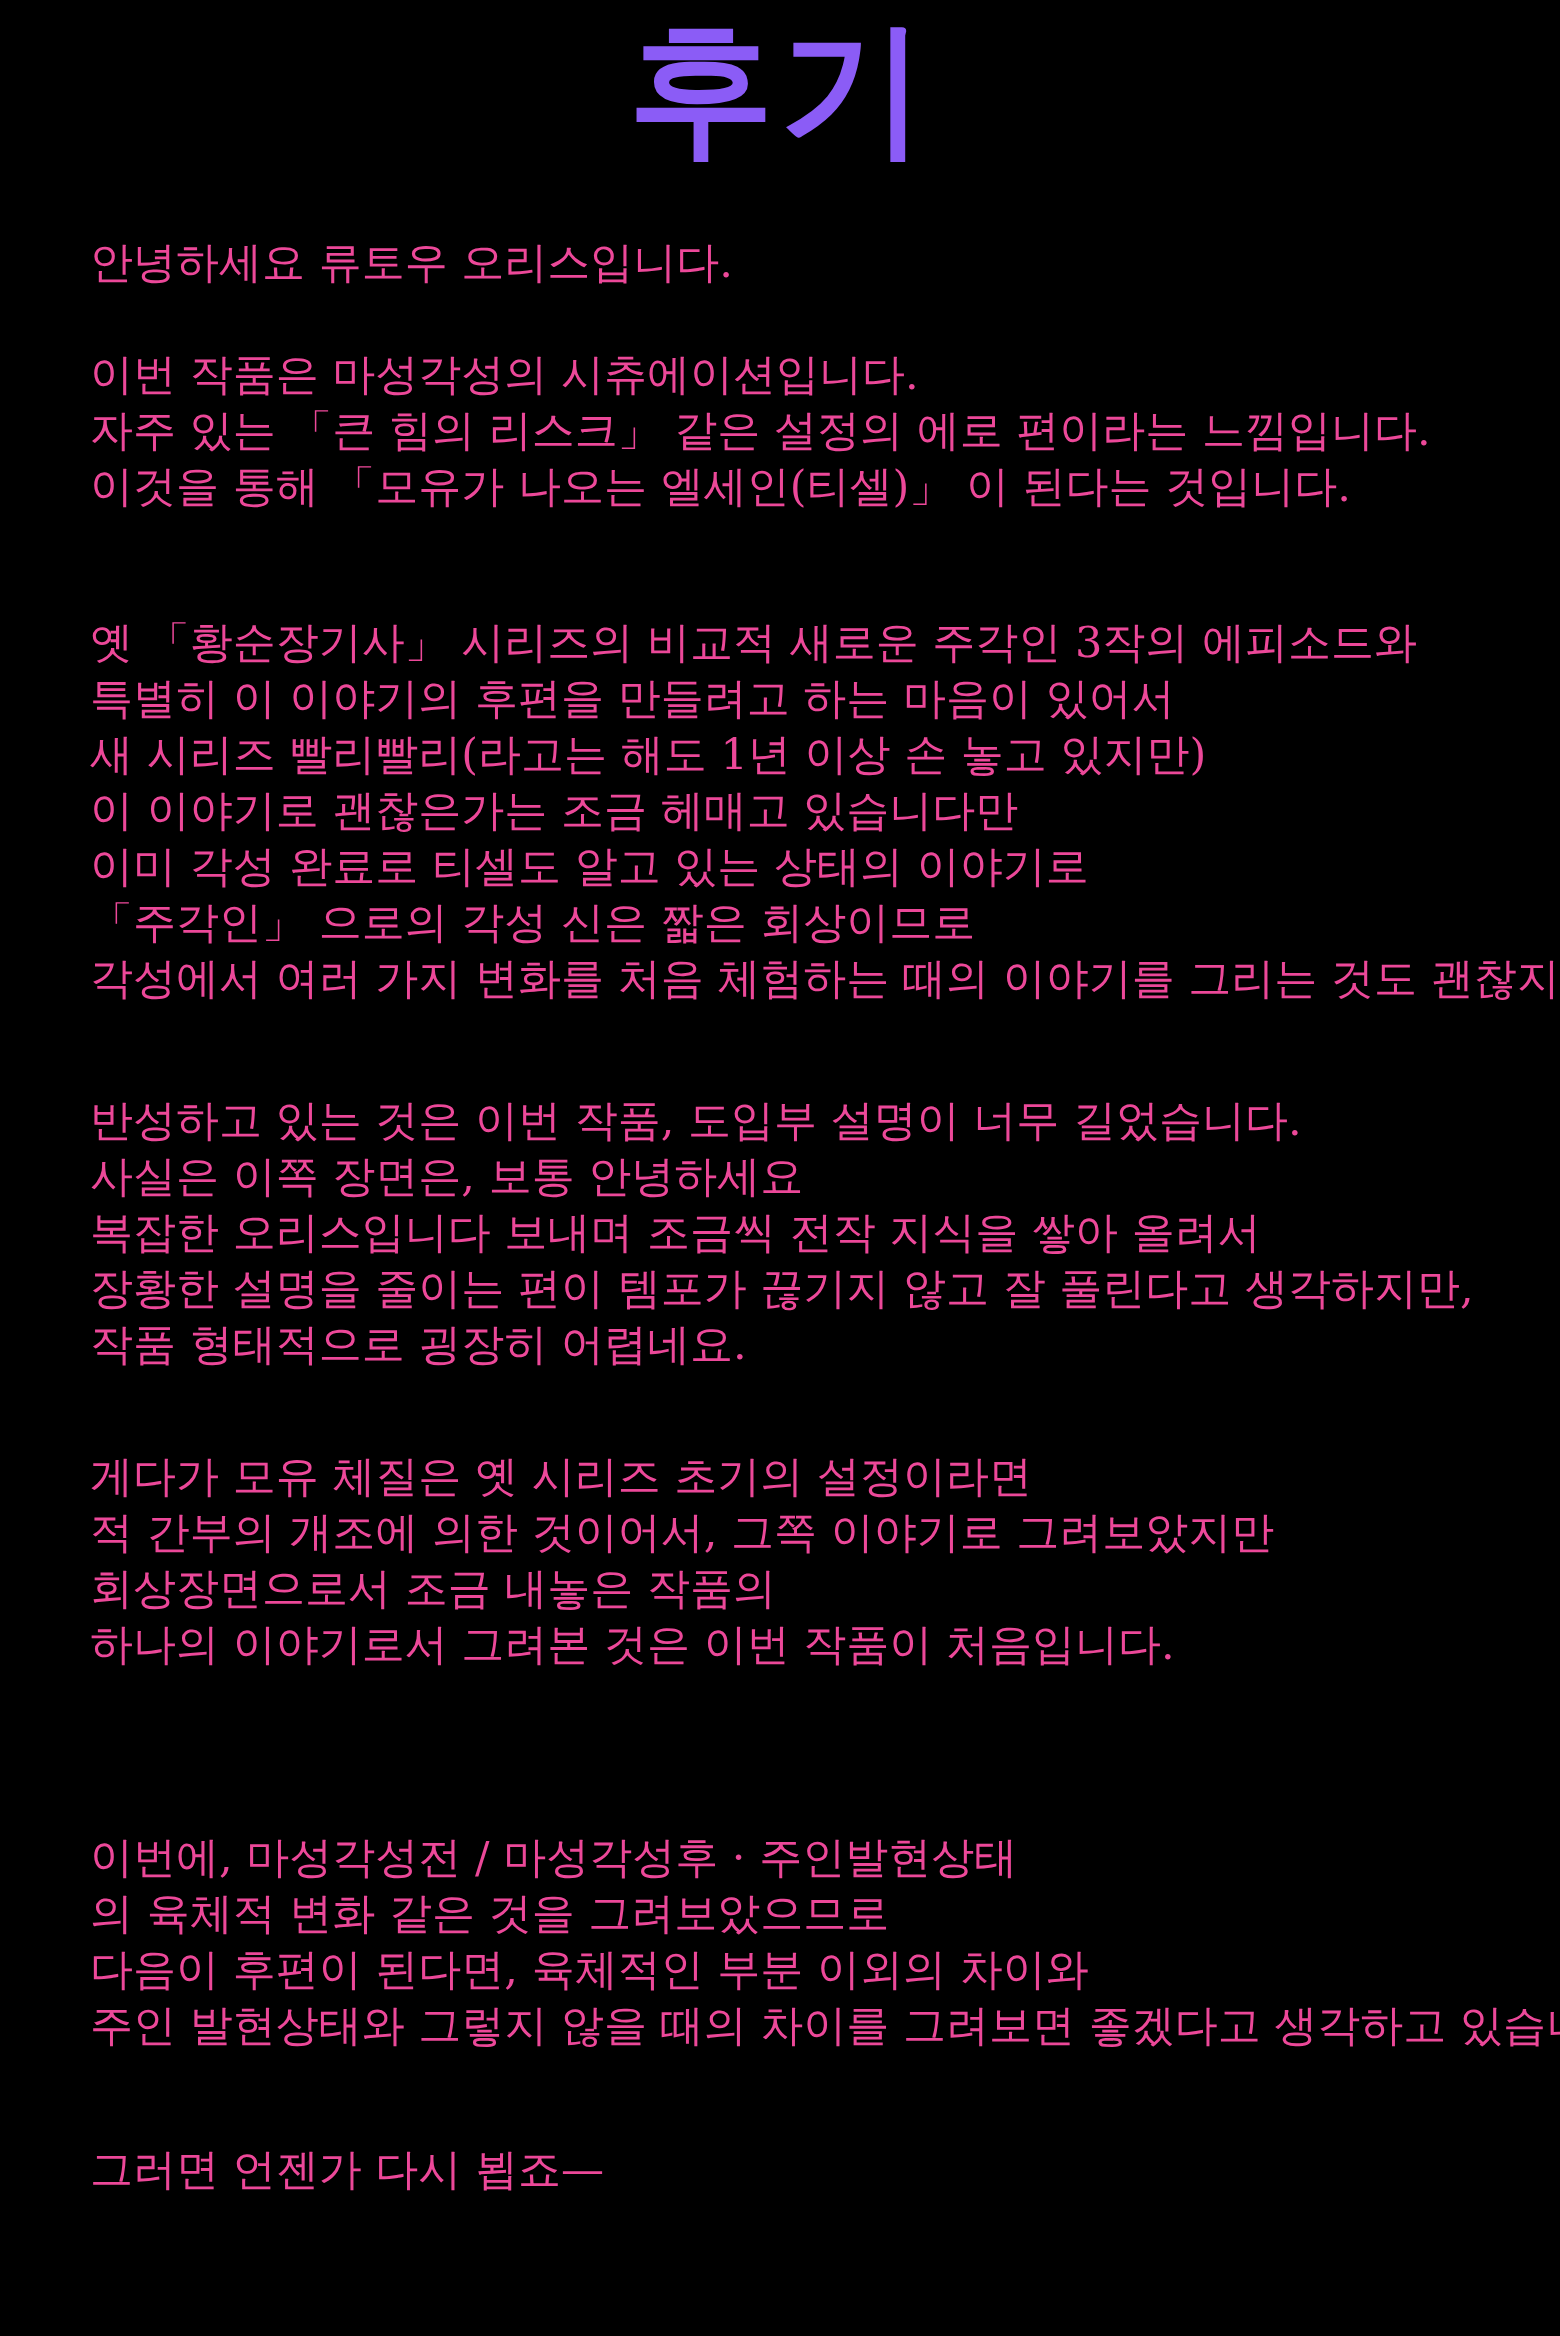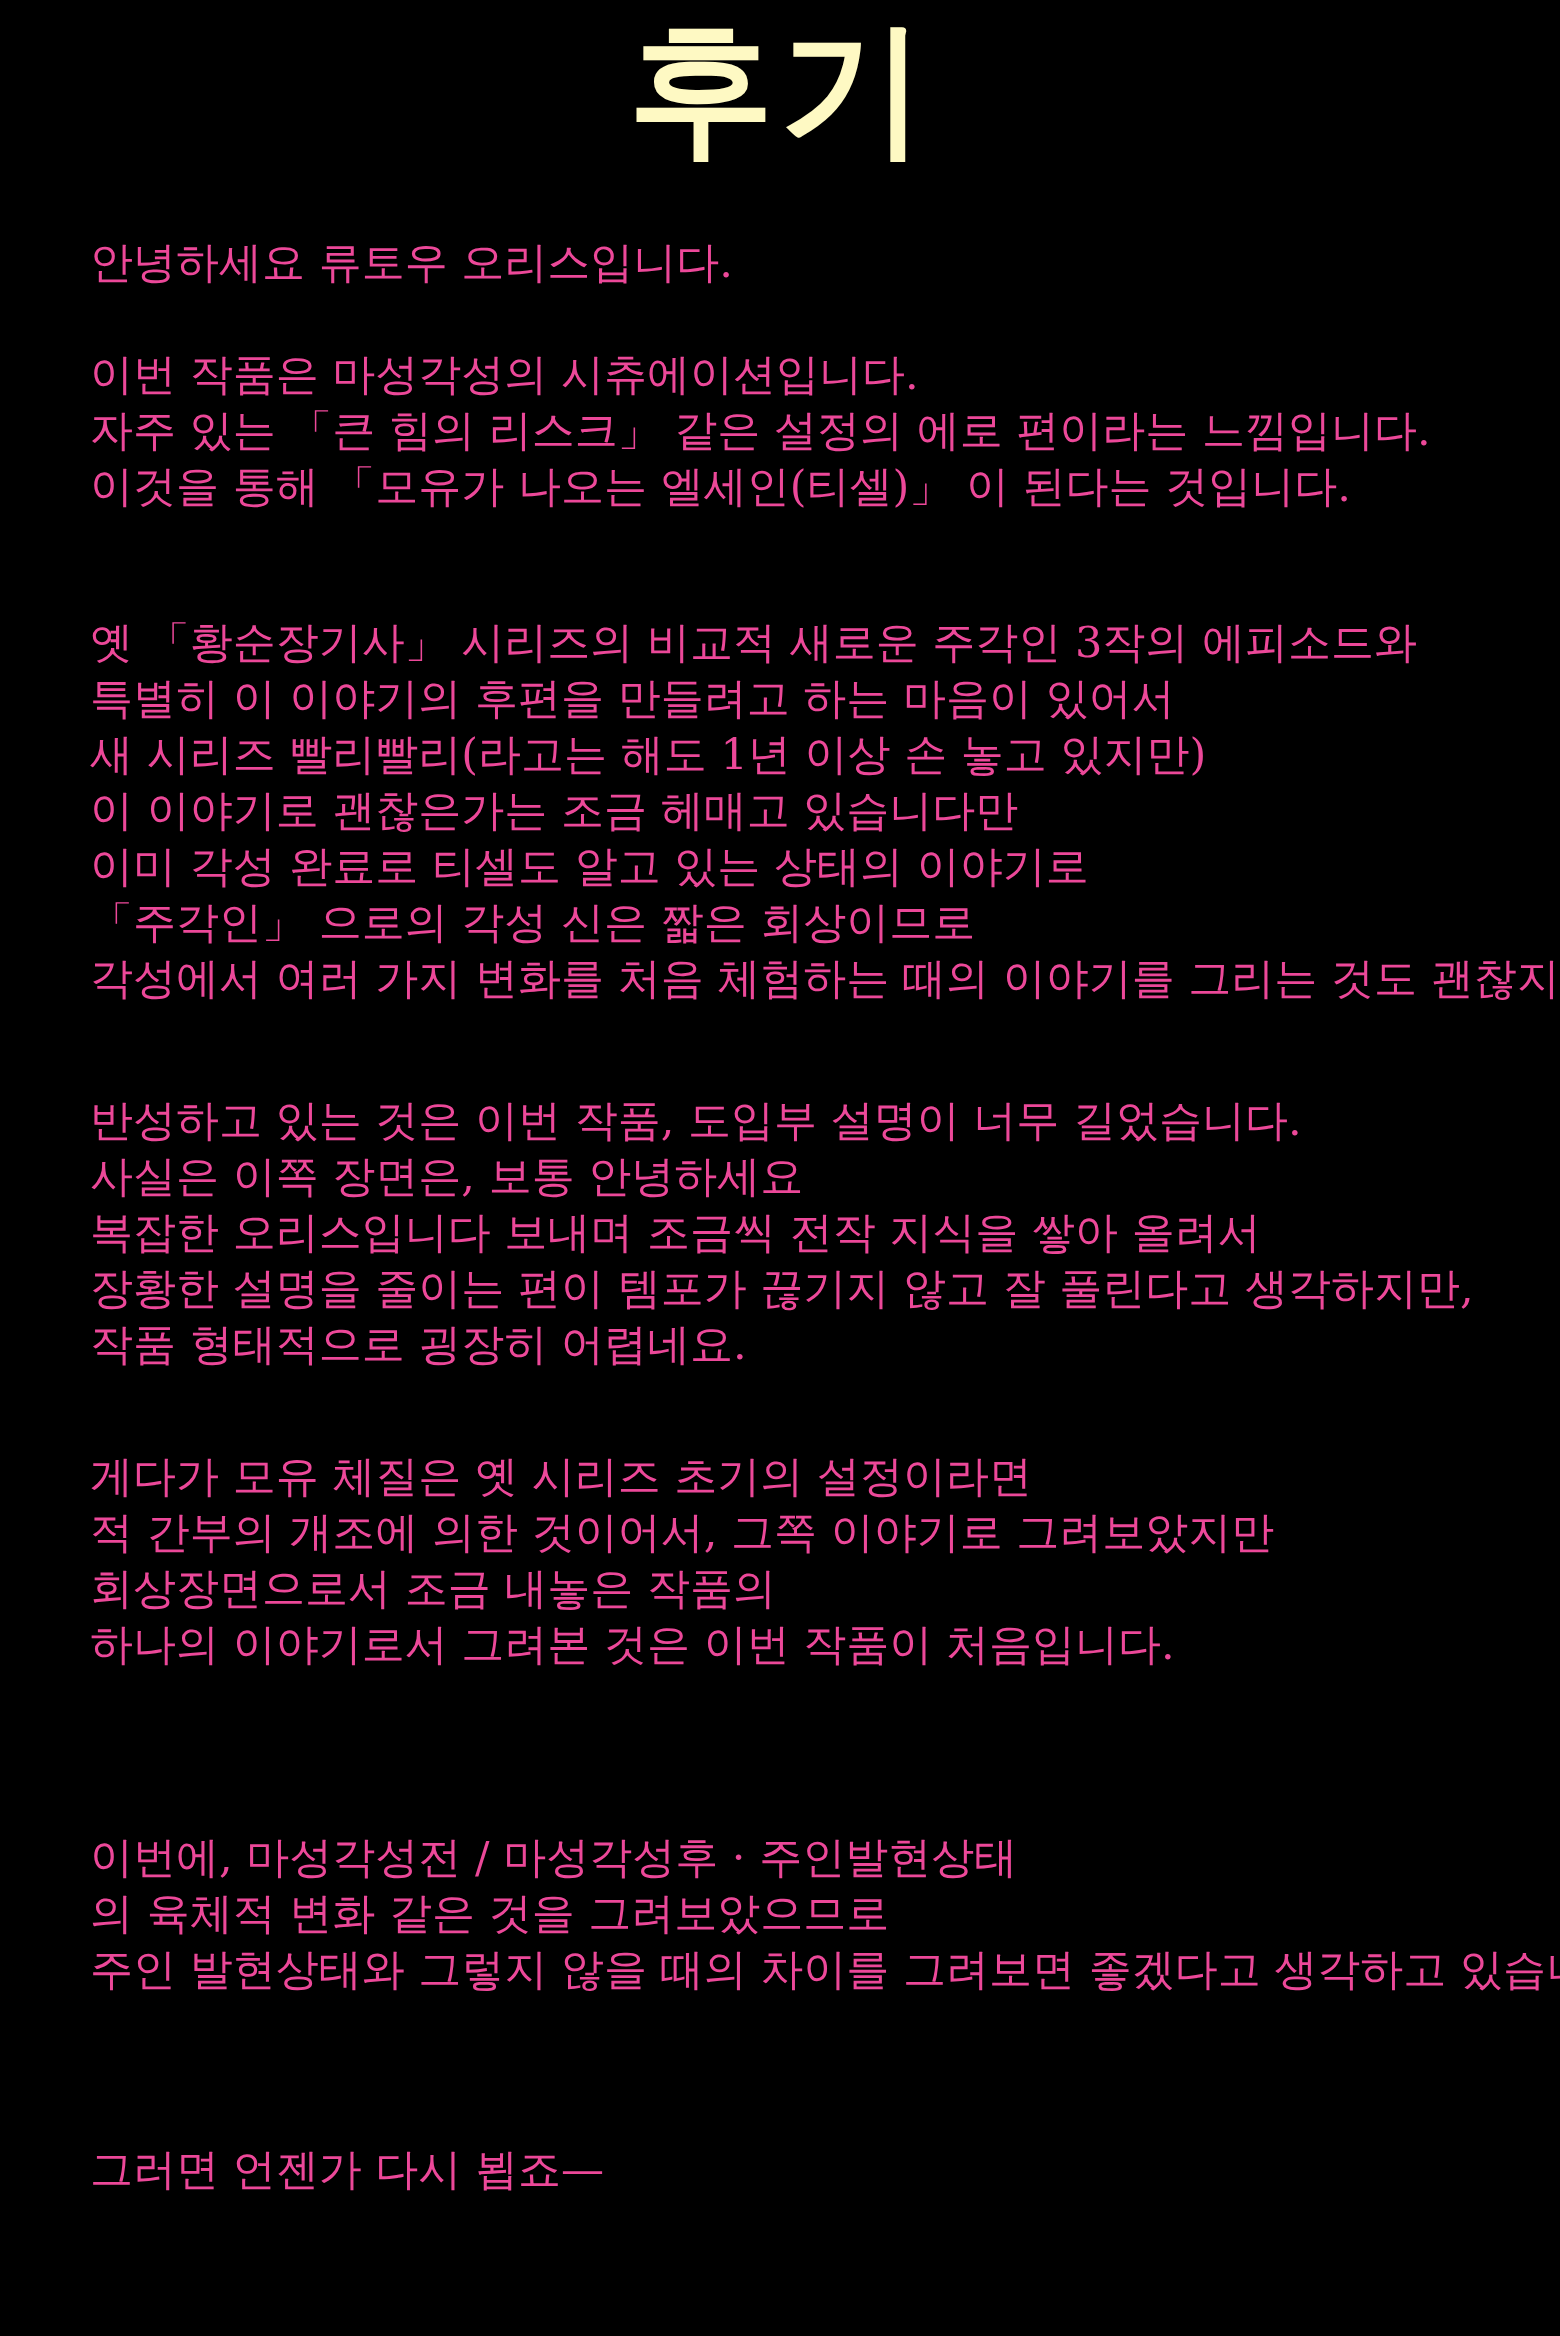--- a/index.html
+++ b/index.html
@@ -20,21 +20,21 @@
     position: absolute;
     top: 7.8px;
     left: 0;
     width: 100%;
     margin: 0;
     text-align: center;
     font-size: 146px;
     font-weight: 600;
     line-height: 1.1;
     letter-spacing: 5.9px;
-    color: #fef9c3;
+    color: #8b5cf6;
   }
   .para {
     position: absolute;
     left: 90px;
     right: 39px;
     font-size: 43px;
     line-height: 56px;
     white-space: nowrap;
     color: #ec4899;
   }
@@ -80,20 +80,21 @@
   <div class="para" style="top: 1448px;">
     <div class="line">게다가 모유 체질은 옛 시리즈 초기의 설정이라면</div>
     <div class="line">적 간부의 개조에 의한 것이어서, 그쪽 이야기로 그려보았지만</div>
     <div class="line">회상장면으로서 조금 내놓은 작품의</div>
     <div class="line">하나의 이야기로서 그려본 것은 이번 작품이 처음입니다.</div>
   </div>
 
   <div class="para" style="top: 1829px;">
     <div class="line">이번에, 마성각성전 / 마성각성후 · 주인발현상태</div>
     <div class="line">의 육체적 변화 같은 것을 그려보았으므로</div>
+    <div class="line">다음이 후편이 된다면, 육체적인 부분 이외의 차이와</div>
     <div class="line">주인 발현상태와 그렇지 않을 때의 차이를 그려보면 좋겠다고 생각하고 있습니다.</div>
   </div>
 
   <div class="para" style="top: 2141px;">
     <div class="line">그러면 언젠가 다시 뵙죠—</div>
   </div>
 
 </div>
 
 

